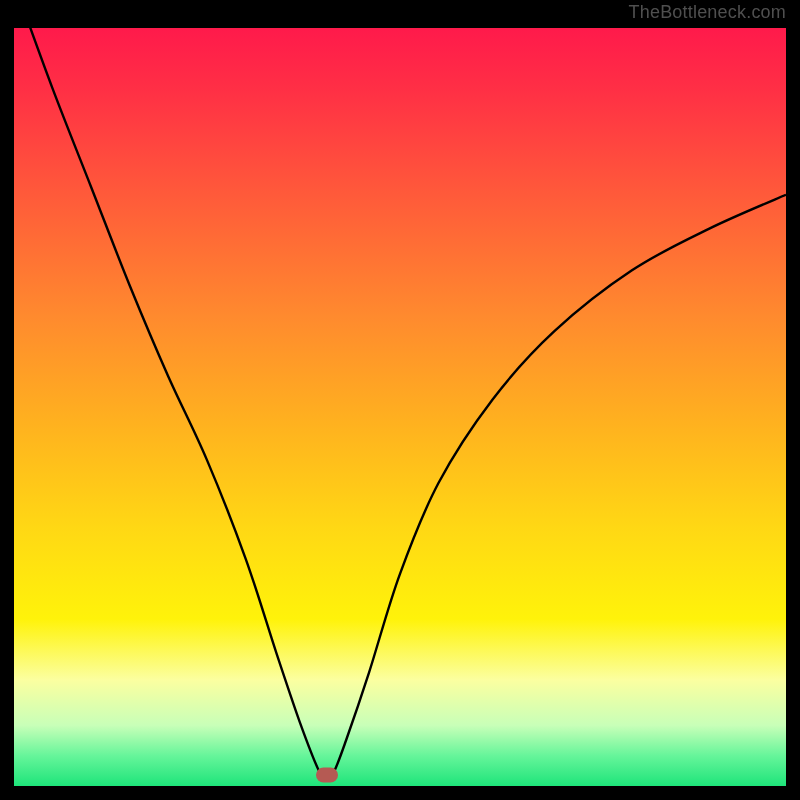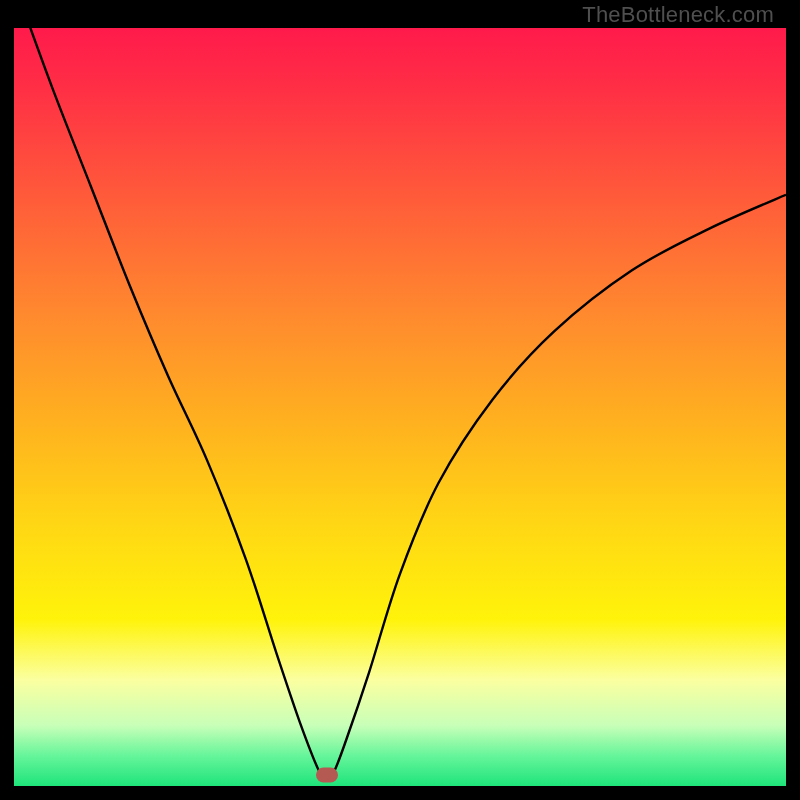--- a/index.html
+++ b/index.html
@@ -10,22 +10,22 @@
   }
   .stage {
     position: relative;
     width: 800px;
     height: 800px;
     background: #000;
   }
   .watermark {
     position: absolute;
     top: 2px;
-    right: 26px;
-    font-size: 22px;
+    right: 14px;
+    font-size: 18px;
     color: #4f4f4f;
     font-weight: 400;
     letter-spacing: 0.2px;
     z-index: 10;
   }
   .plot-area {
     position: absolute;
     left: 14px;
     top: 28px;
     width: 772px;

